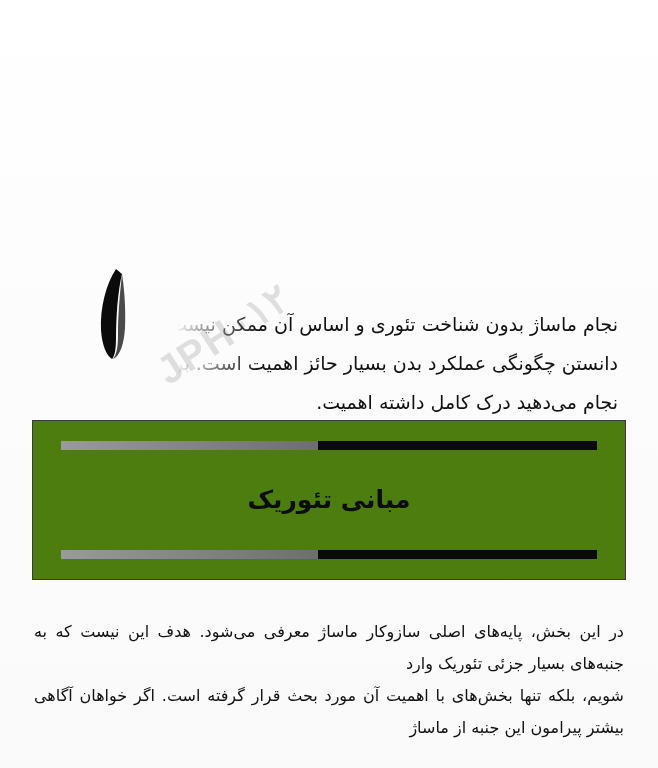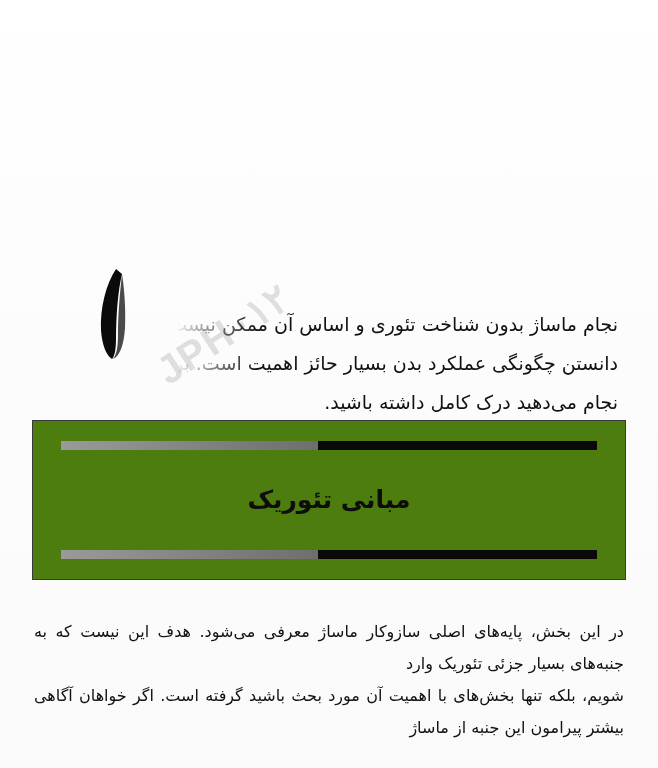--- a/index.html
+++ b/index.html
@@ -147,27 +147,27 @@
   <div class="brush-mark">
     <svg width="36" height="92" viewBox="0 0 36 92" xmlns="http://www.w3.org/2000/svg">
       <path d="M20 1 C 10 16, 4 40, 5 62 C 6 78, 11 88, 16 91 C 19 88, 20 80, 20 70 C 20 48, 22 22, 26 6 Z" fill="#0b0b0b"></path>
       <path d="M26 6 C 24 24, 22 46, 22 66 C 22 78, 21 86, 17 91 C 24 88, 28 76, 29 60 C 30 40, 28 18, 26 6 Z" fill="#4a4a4a"></path>
     </svg>
   </div>
 
   <div class="top-paragraph">
     <span class="line l1 fade-left">نجام ماساژ بدون شناخت تئوری و اساس آن ممکن نیست. برای یک درمانگر،</span>
     <span class="line l2 fade-left">دانستن چگونگی عملکرد بدن بسیار حائز اهمیت است. برای انجام ماساژ، باید از آنچه</span>
-    <span class="line l3 fade-left">نجام می‌دهید درک کامل داشته باشید.</span>
+    <span class="line l3 fade-left">نجام می‌دهید درک کامل داشته اهمیت.</span>
   </div>
 
   <div class="title-box">
     <div class="rule top"></div>
     <div class="title-text">مبانی تئوریک</div>
     <div class="rule bottom"></div>
   </div>
 
   <div class="bottom-paragraph">
     <span class="line">در این بخش، پایه‌های اصلی سازوکار ماساژ معرفی می‌شود. هدف این نیست که به جنبه‌های بسیار جزئی تئوریک وارد</span>
-    <span class="line">شویم، بلکه تنها بخش‌های با اهمیت آن مورد بحث باشید گرفته است. اگر خواهان آگاهی بیشتر پیرامون این جنبه از ماساژ</span>
+    <span class="line">شویم، بلکه تنها بخش‌های با اهمیت آن مورد بحث قرار گرفته است. اگر خواهان آگاهی بیشتر پیرامون این جنبه از ماساژ</span>
   </div>
 
 </div>
 
 </body></html>

